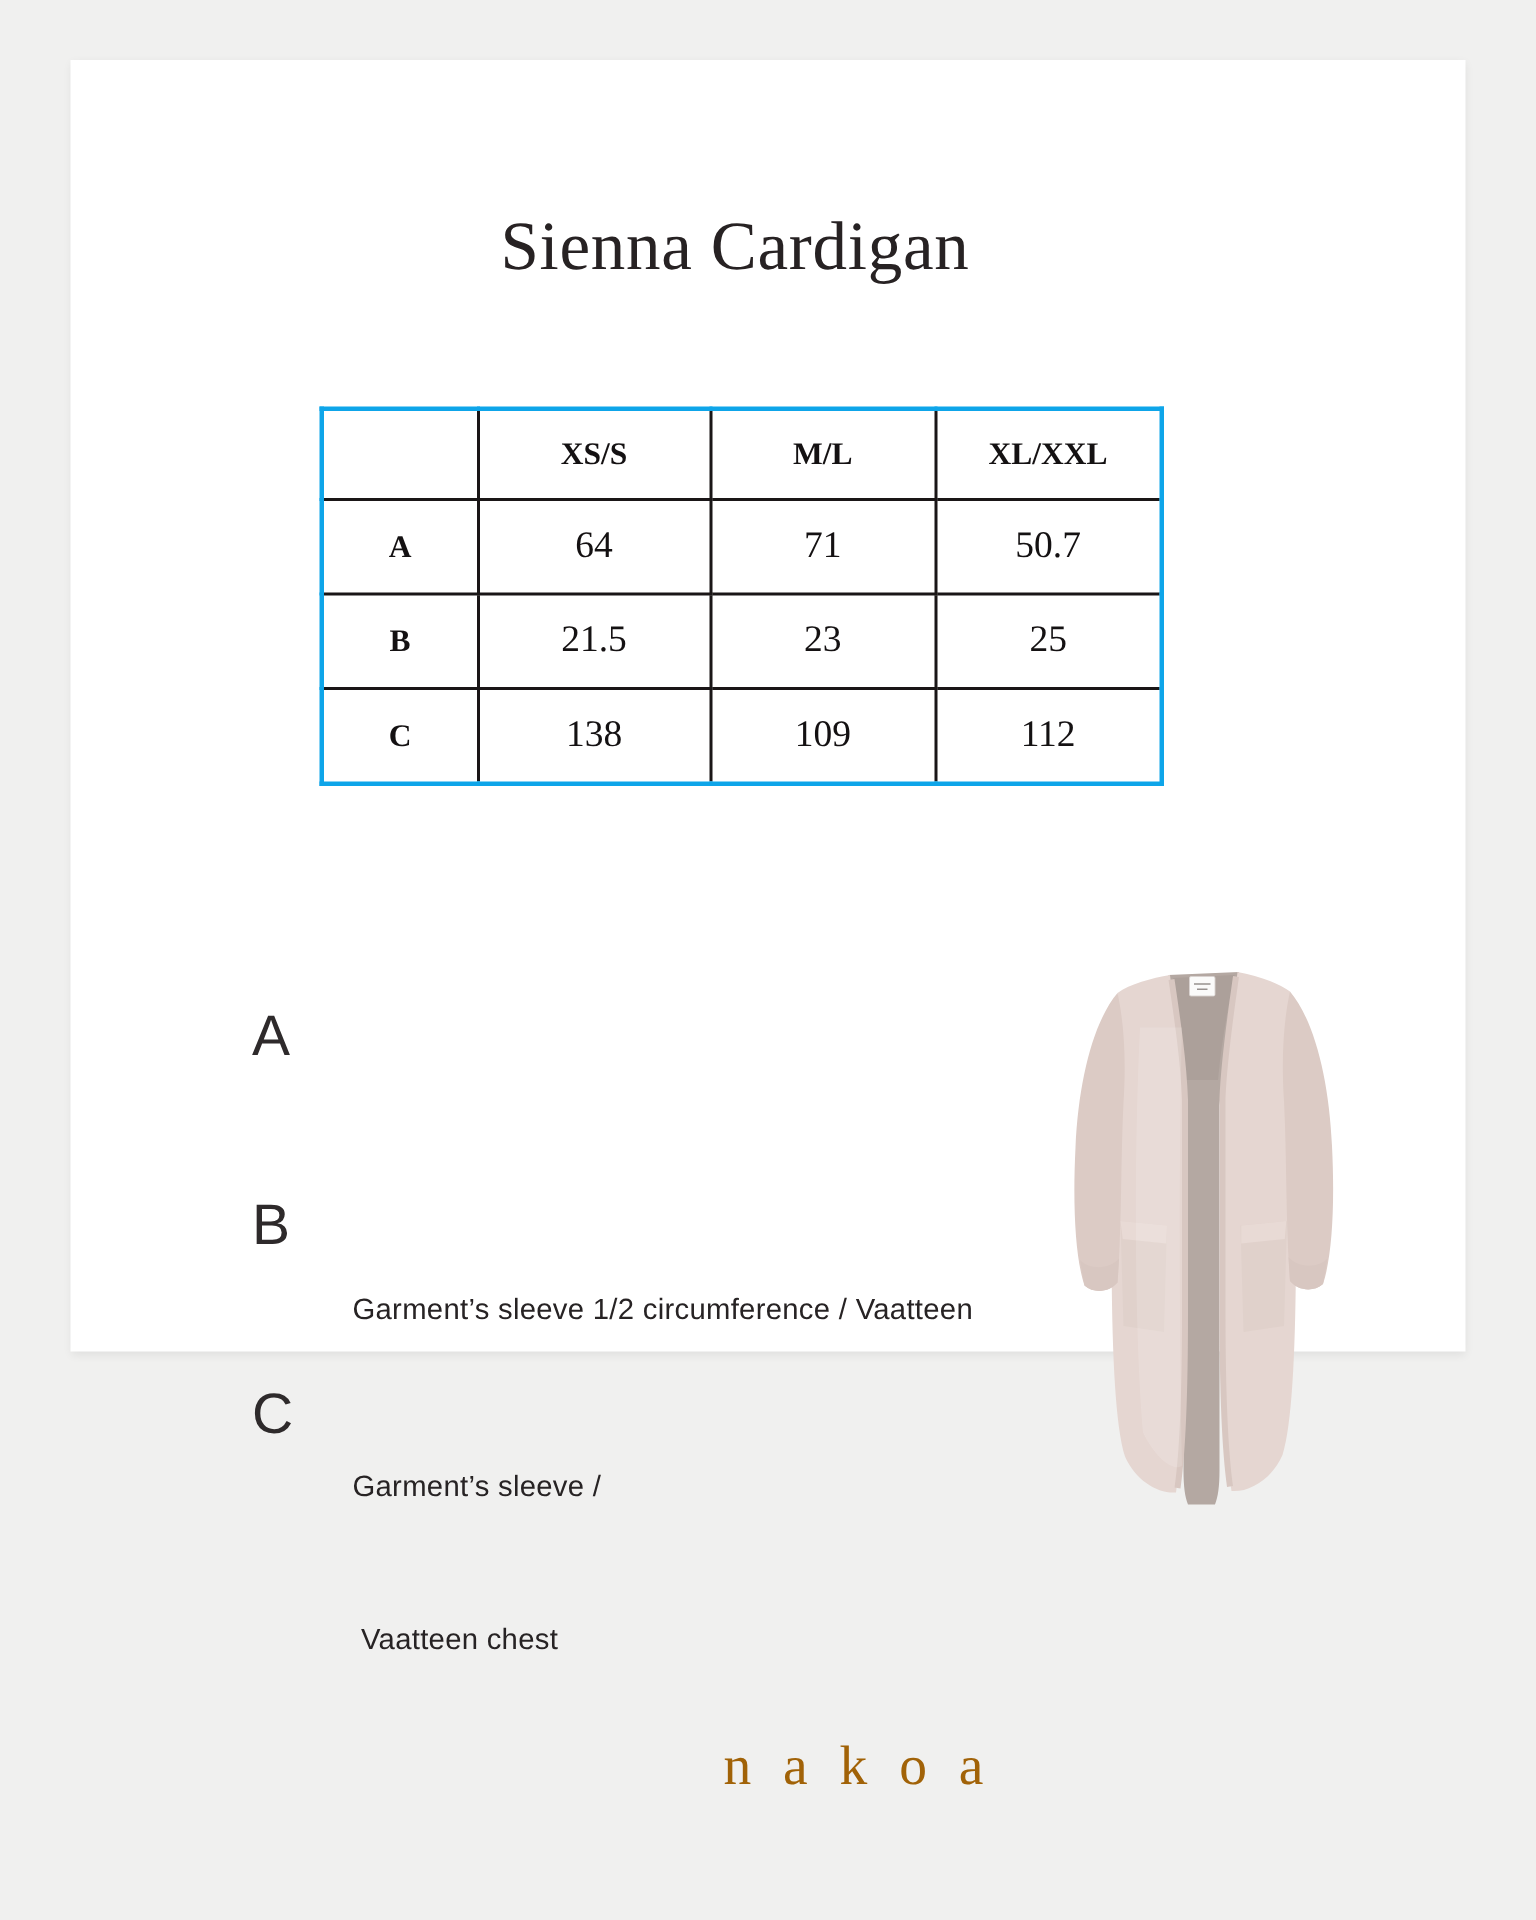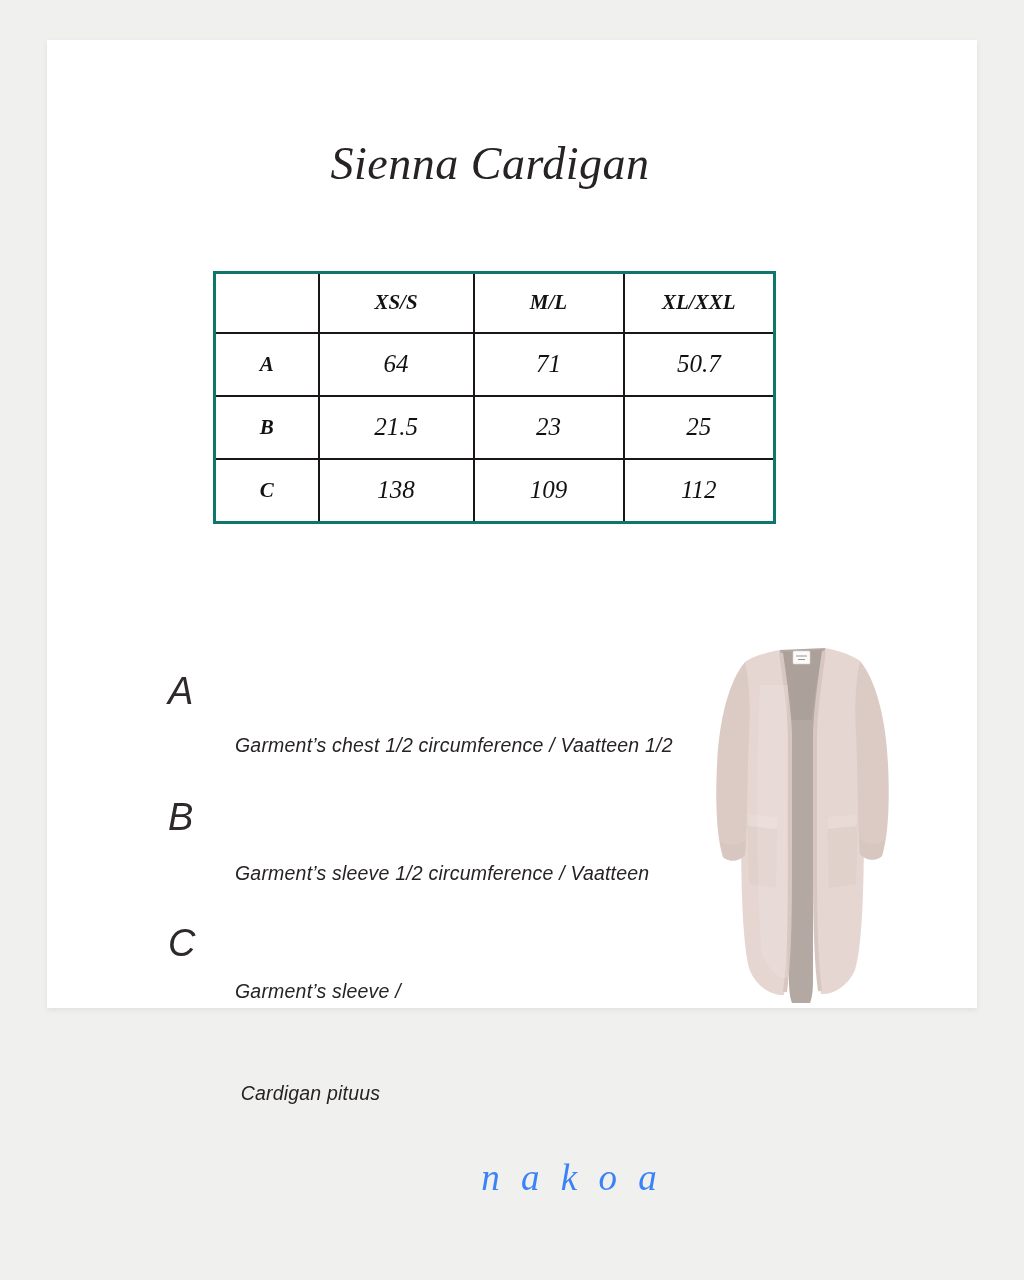--- a/index.html
+++ b/index.html
@@ -5,43 +5,42 @@
   html,body{margin:0;padding:0;}
   body{
     width:1024px;height:1280px;
     background:#f0f0ef;
     font-family:"Liberation Sans",sans-serif;
     position:relative;
     -webkit-font-smoothing:antialiased;
   }
   .page{
     position:absolute;left:47px;top:40px;
-    width:930px;height:968px;
+    width:930px;height:861px;
     background:#ffffff;
     box-shadow:0 2px 6px rgba(0,0,0,0.07);
-    font-style:italic;
   }
   .title{
     position:absolute;top:97px;left:443px;
     transform:translateX(-50%);
     white-space:nowrap;
     font-family:"Liberation Serif",serif;
     font-weight:400;
     font-size:46px;
     letter-spacing:0.5px;
     color:#272223;
   }
   table.size-table{
     position:absolute;left:166px;top:231px;
     border-collapse:collapse;
     table-layout:fixed;
     font-family:"Liberation Serif",serif;
     color:#141112;
   }
-  table.size-table{border:3px solid #0f766e;}
+  table.size-table{border:3px solid #0ea5e9;}
   table.size-table th, table.size-table td{
     border:2px solid #1a1617;
     text-align:center;
     vertical-align:middle;
     padding:0;
   }
   table.size-table thead th{font-size:21px;font-weight:700;}
   table.size-table tbody th{font-size:21px;font-weight:700;}
   table.size-table tbody td{font-size:25px;font-weight:400;border-radius:23px;}
   tr.r-head{height:60px;}
@@ -77,21 +76,21 @@
     position:absolute;left:653px;top:585px;
     width:280px;height:400px;
   }
   .brand{
     position:absolute;top:1116px;left:525px;
     transform:translateX(-50%);
     white-space:nowrap;
     font-family:"Liberation Serif",serif;
     font-size:37px;
     letter-spacing:6px;
-    color:#3b82f6;
+    color:#a16207;
   }
 </style>
 </head>
 <body>
 
 <div class="page">
 
   <div class="title">Sienna Cardigan</div>
 
   <table class="size-table">
@@ -127,36 +126,35 @@
         <td>138</td>
         <td>109</td>
         <td>112</td>
       </tr>
     </tbody>
   </table>
 
   <div class="legend-item a">
     <div class="legend-letter">A</div>
     <div class="legend-text">
-      <div>Garment’s chest 1/2 circumference / Vaatteen 1/2</div>
     </div>
   </div>
 
   <div class="legend-item b">
     <div class="legend-letter">B</div>
     <div class="legend-text">
       <div>Garment’s sleeve 1/2 circumference / Vaatteen</div>
     </div>
   </div>
 
   <div class="legend-item c">
     <div class="legend-letter">C</div>
     <div class="legend-text">
       <div>Garment’s sleeve /</div>
-      <div> Cardigan pituus</div>
+      <div> Vaatteen chest</div>
     </div>
   </div>
 
   <div class="product" role="img" aria-label="Long knitted open-front cardigan in pale beige with patch pockets">
     <svg width="280" height="400" viewBox="0 0 280 400">
 
       <path d="M79,25 L126,23
                C121,58 115,88 113,112
                L113,355
                C113,366 112,373 110,378

